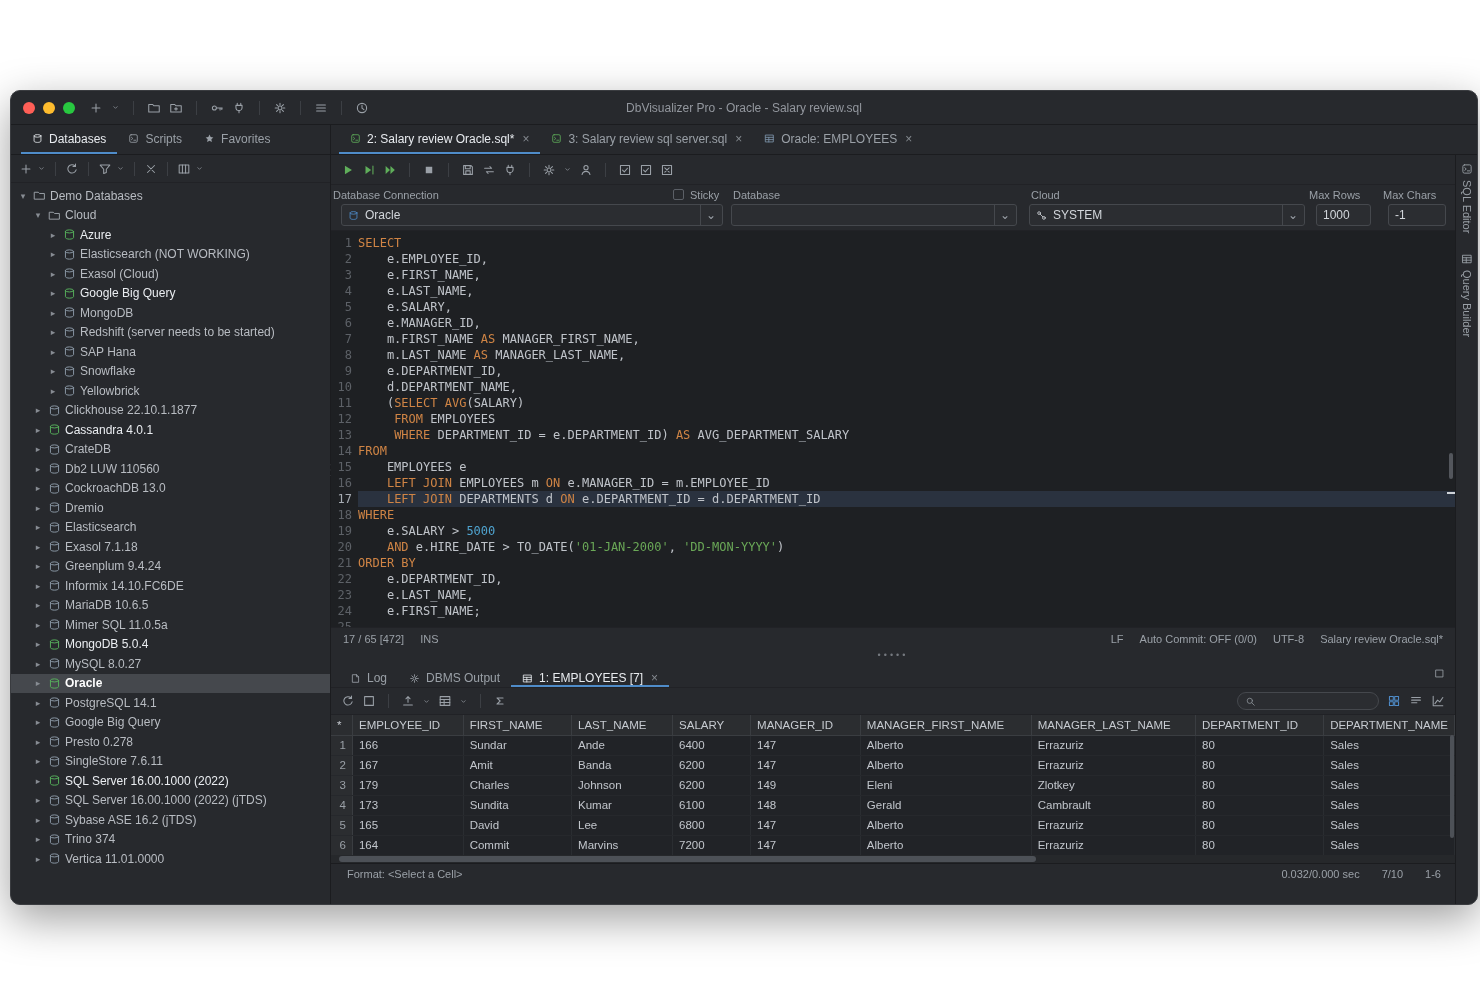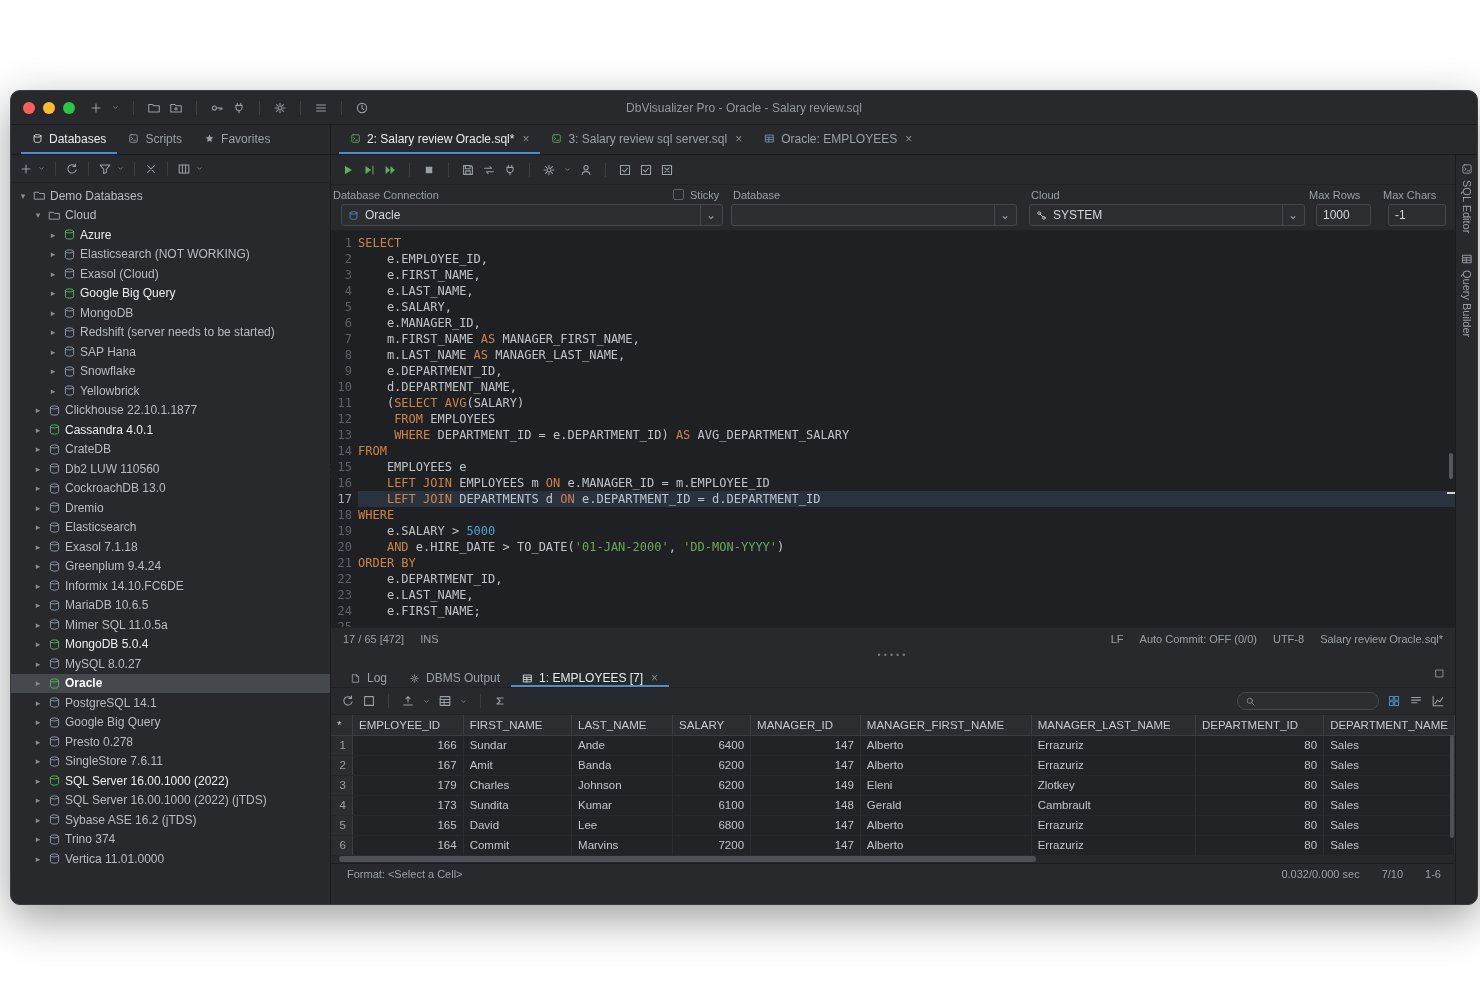--- a/index.html
+++ b/index.html
@@ -79,21 +79,21 @@
   .search{display:flex;align-items:center;gap:5px;width:142px;height:18px;background:#2b2d31;
     border:1px solid #45484d;border-radius:9px;padding:0 7px;color:#8b9097}
   .search input{background:transparent;border:none;outline:none;color:#d2d6db;font-size:11px;width:100%}
   .grid-wrap{height:148px;flex:none;background:#212327;position:relative;overflow:hidden}
   table.grid{border-collapse:collapse;table-layout:fixed;font-size:11.5px}
   table.grid th{height:20px;background:#2b2d30;color:#c6cad0;font-weight:400;text-align:left;
     padding:0 6px;border-right:1px solid #3a3d41;border-bottom:1px solid #3a3d41;overflow:hidden;white-space:nowrap}
   table.grid td{height:20px;color:#c2c6cc;padding:0 6px;border-right:1px solid #2a2d31;
     border-bottom:1px solid #26282c;overflow:hidden;white-space:nowrap}
   table.grid td.rownum{background:#2b2d30;color:#9aa0a7;text-align:right;border-right:1px solid #3a3d41}
-  table.grid .r{text-align:right}
+  table.grid .r{text-align:left}
   .hscroll{position:absolute;left:0;right:0;bottom:0;height:8px;background:#26282b}
   .hscroll .handle{position:absolute;left:8px;top:1px;height:6px;width:62%;background:#4d5157;border-radius:3px}
   .gvscroll{position:absolute;right:0;top:20px;bottom:8px;width:6px}
   .gvscroll .handle{position:absolute;right:1px;top:0;width:4px;height:86%;background:#4d5157;border-radius:2px}
   .fmt-bar{height:20px;flex:none;display:flex;align-items:center;font-size:11px;color:#9aa0a7;
     padding:0 14px 0 16px;border-top:1px solid #1b1c1f}
   .fmt-bar .right{margin-left:auto;display:flex;gap:22px}
   
   .right-strip{width:22px;flex:none;border-left:1px solid #1b1c1f;display:flex;flex-direction:column;
     align-items:center;padding-top:8px;gap:20px;color:#9aa0a7}

